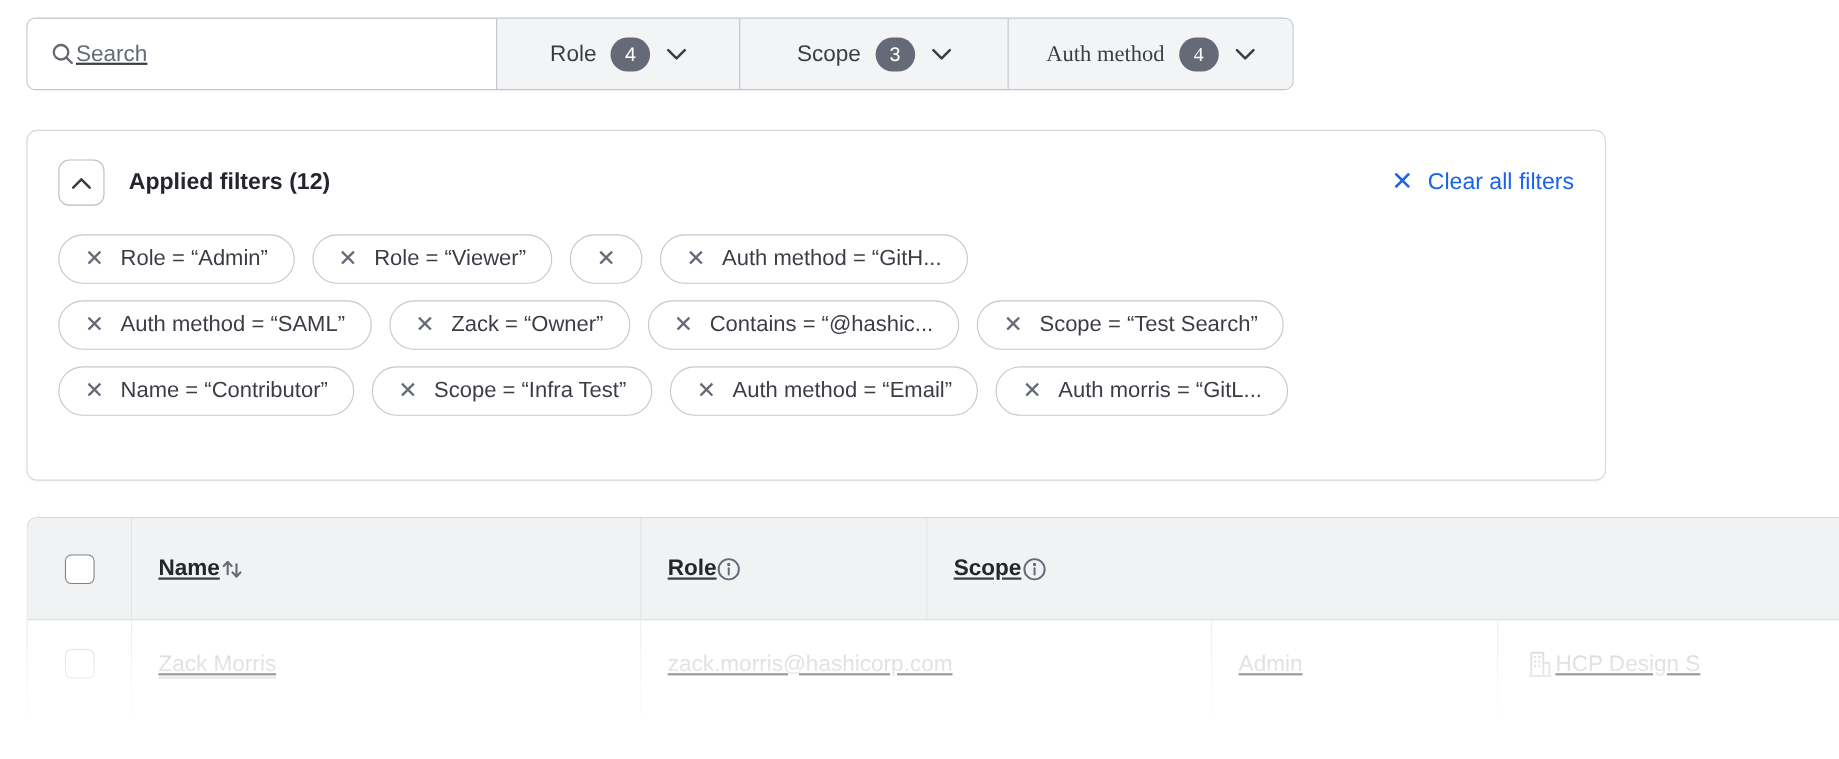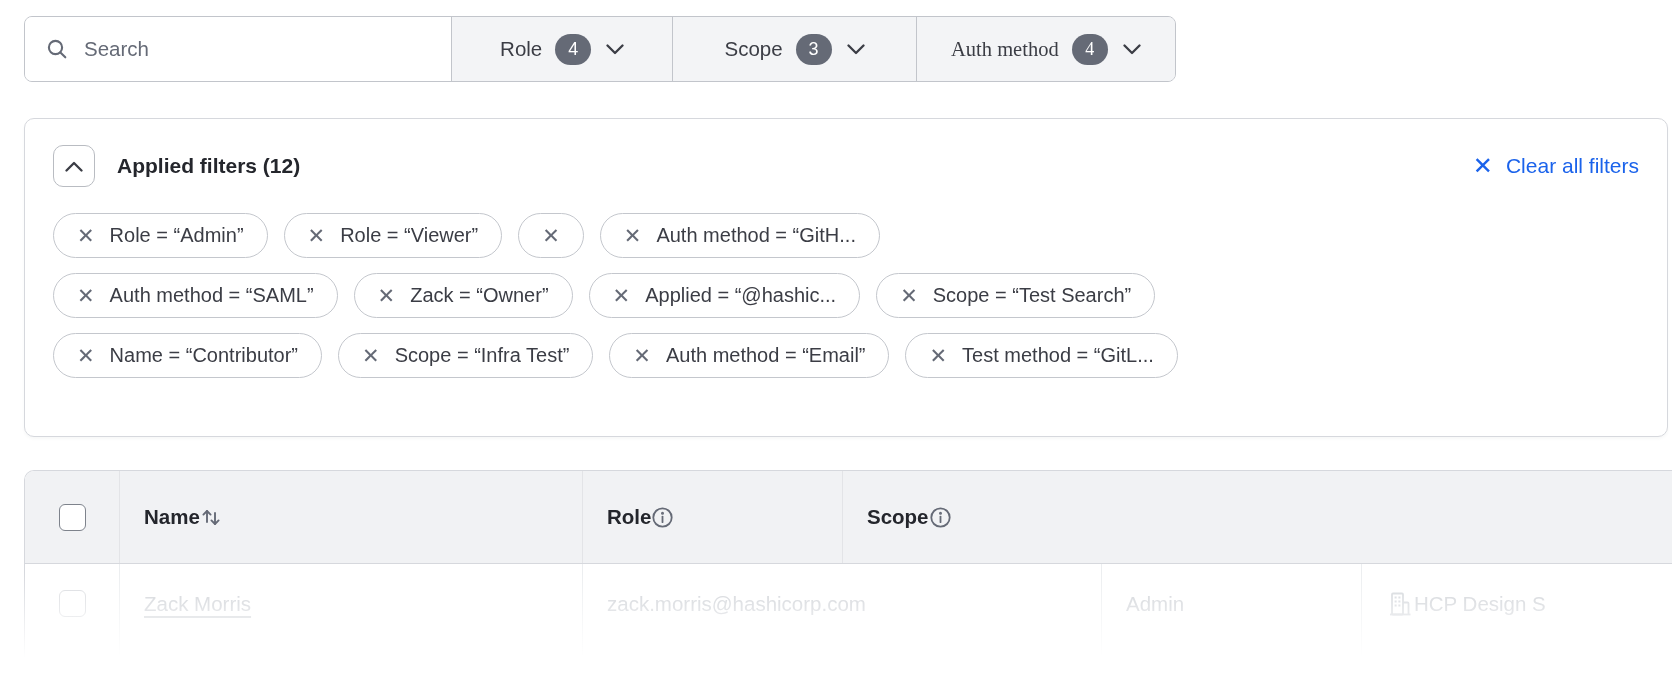--- a/index.html
+++ b/index.html
@@ -14,22 +14,22 @@
 
   
   .filter-bar {
     position: absolute; left: 24px; top: 16px;
     width: 1152px; height: 66px;
     display: flex; align-items: stretch;
     border: 1.5px solid #c2c5cb; border-radius: 8px;
     background: #f3f4f6; overflow: hidden;
   }
   .search-seg {
-    flex: 0 0 426px; display: flex; align-items: center; gap: 15px;
-    background: #ffffff; padding: 0 20px;
+    flex: 0 0 426px; display: flex; align-items: center; 
+    background: #ffffff; padding: 0 20px; text-decoration: underline;
   }
   .search-seg input {
     border: none; outline: none; background: transparent;
     font-family: inherit; font-size: 20.5px; color: #3b3d45; width: 100%;
   }
   .search-seg input::placeholder { color: #656a76; opacity: 1; }
   .fbtn {
     display: flex; align-items: center; justify-content: center; gap: 13px;
     background: #f3f4f6; border: none; border-left: 1.5px solid #c2c5cb;
     font-family: inherit; font-size: 20.5px; color: #3b3d45; cursor: pointer;
@@ -41,21 +41,21 @@
     background: #656a76; color: #ffffff; border-radius: 999px;
     min-width: 36px; height: 31px; padding: 0 10px;
     display: inline-flex; align-items: center; justify-content: center;
     font-size: 18px;
   }
   .chev { margin-left: 2px; flex: 0 0 auto; }
 
   
   .panel {
     position: absolute; left: 24px; top: 118px;
-    width: 1644px; height: 319px;
+    width: 1436px; height: 319px;
     border: 1.5px solid #d6d8dd; border-radius: 10px;
     background: #ffffff; padding: 26px 28px;
     box-shadow: 0 2px 3px rgba(60,64,70,0.04);
   }
   .panel-head { display: flex; align-items: center; }
   .collapse-btn {
     width: 42px; height: 42px; border: 1.5px solid #b9bcc2; border-radius: 10px;
     background: #ffffff; display: flex; align-items: center; justify-content: center;
     cursor: pointer;
   }
@@ -85,21 +85,21 @@
     border: 1.5px solid #d6d8dd; border-bottom: none; border-radius: 10px;
     overflow: hidden; background: #ffffff;
   }
   .thead {
     display: flex; height: 93px; background: #f1f2f4;
     border-bottom: 1.5px solid #d6d8dd;
   }
   .trow { display: flex; height: 127px; background: #ffffff; }
   .cell {
     display: flex; align-items: center; padding: 0 24px;
-    border-left: 1px solid #e3e4e7; overflow: hidden;
+    border-left: 1px solid #e3e4e7; overflow: hidden; text-decoration: underline;
   }
   .trow .cell { border-left: 1px solid #eceef0; align-items: flex-start; padding-top: 28px; }
   .cell:first-child { border-left: none; }
   .c-check { flex: 0 0 94px; justify-content: center; padding: 0; }
   .trow .c-check { padding-top: 26px; }
   .c-name  { flex: 0 0 463px; }
   .c-email { flex: 0 0 519px; }
   .c-role  { flex: 0 0 260px; }
   .c-scope { flex: 1; }
   .th-label { font-size: 20.5px; font-weight: 700; color: #24262c; }
@@ -204,21 +204,21 @@
       <span class="chip">
           <span class="chip-x">✕</span>
           <span>Auth method = “SAML”</span>
         </span>
       <span class="chip">
           <span class="chip-x">✕</span>
           <span>Zack = “Owner”</span>
         </span>
       <span class="chip">
           <span class="chip-x">✕</span>
-          <span>Applied = “@hashic...</span>
+          <span>Contains = “@hashic...</span>
         </span>
       <span class="chip">
           <span class="chip-x">✕</span>
           <span>Scope = “Test Search”</span>
         </span>
     </div>
     <div class="chip-row">
       <span class="chip">
           <span class="chip-x">✕</span>
           <span>Name = “Contributor”</span>
@@ -226,21 +226,21 @@
       <span class="chip">
           <span class="chip-x">✕</span>
           <span>Scope = “Infra Test”</span>
         </span>
       <span class="chip">
           <span class="chip-x">✕</span>
           <span>Auth method = “Email”</span>
         </span>
       <span class="chip">
           <span class="chip-x">✕</span>
-          <span>Test method = “GitL...</span>
+          <span>Auth morris = “GitL...</span>
         </span>
     </div>
   </div>
 </div>
 
 <div class="table">
   <div class="thead">
     <div class="cell c-check">
       <span class="checkbox"></span>
     </div>

